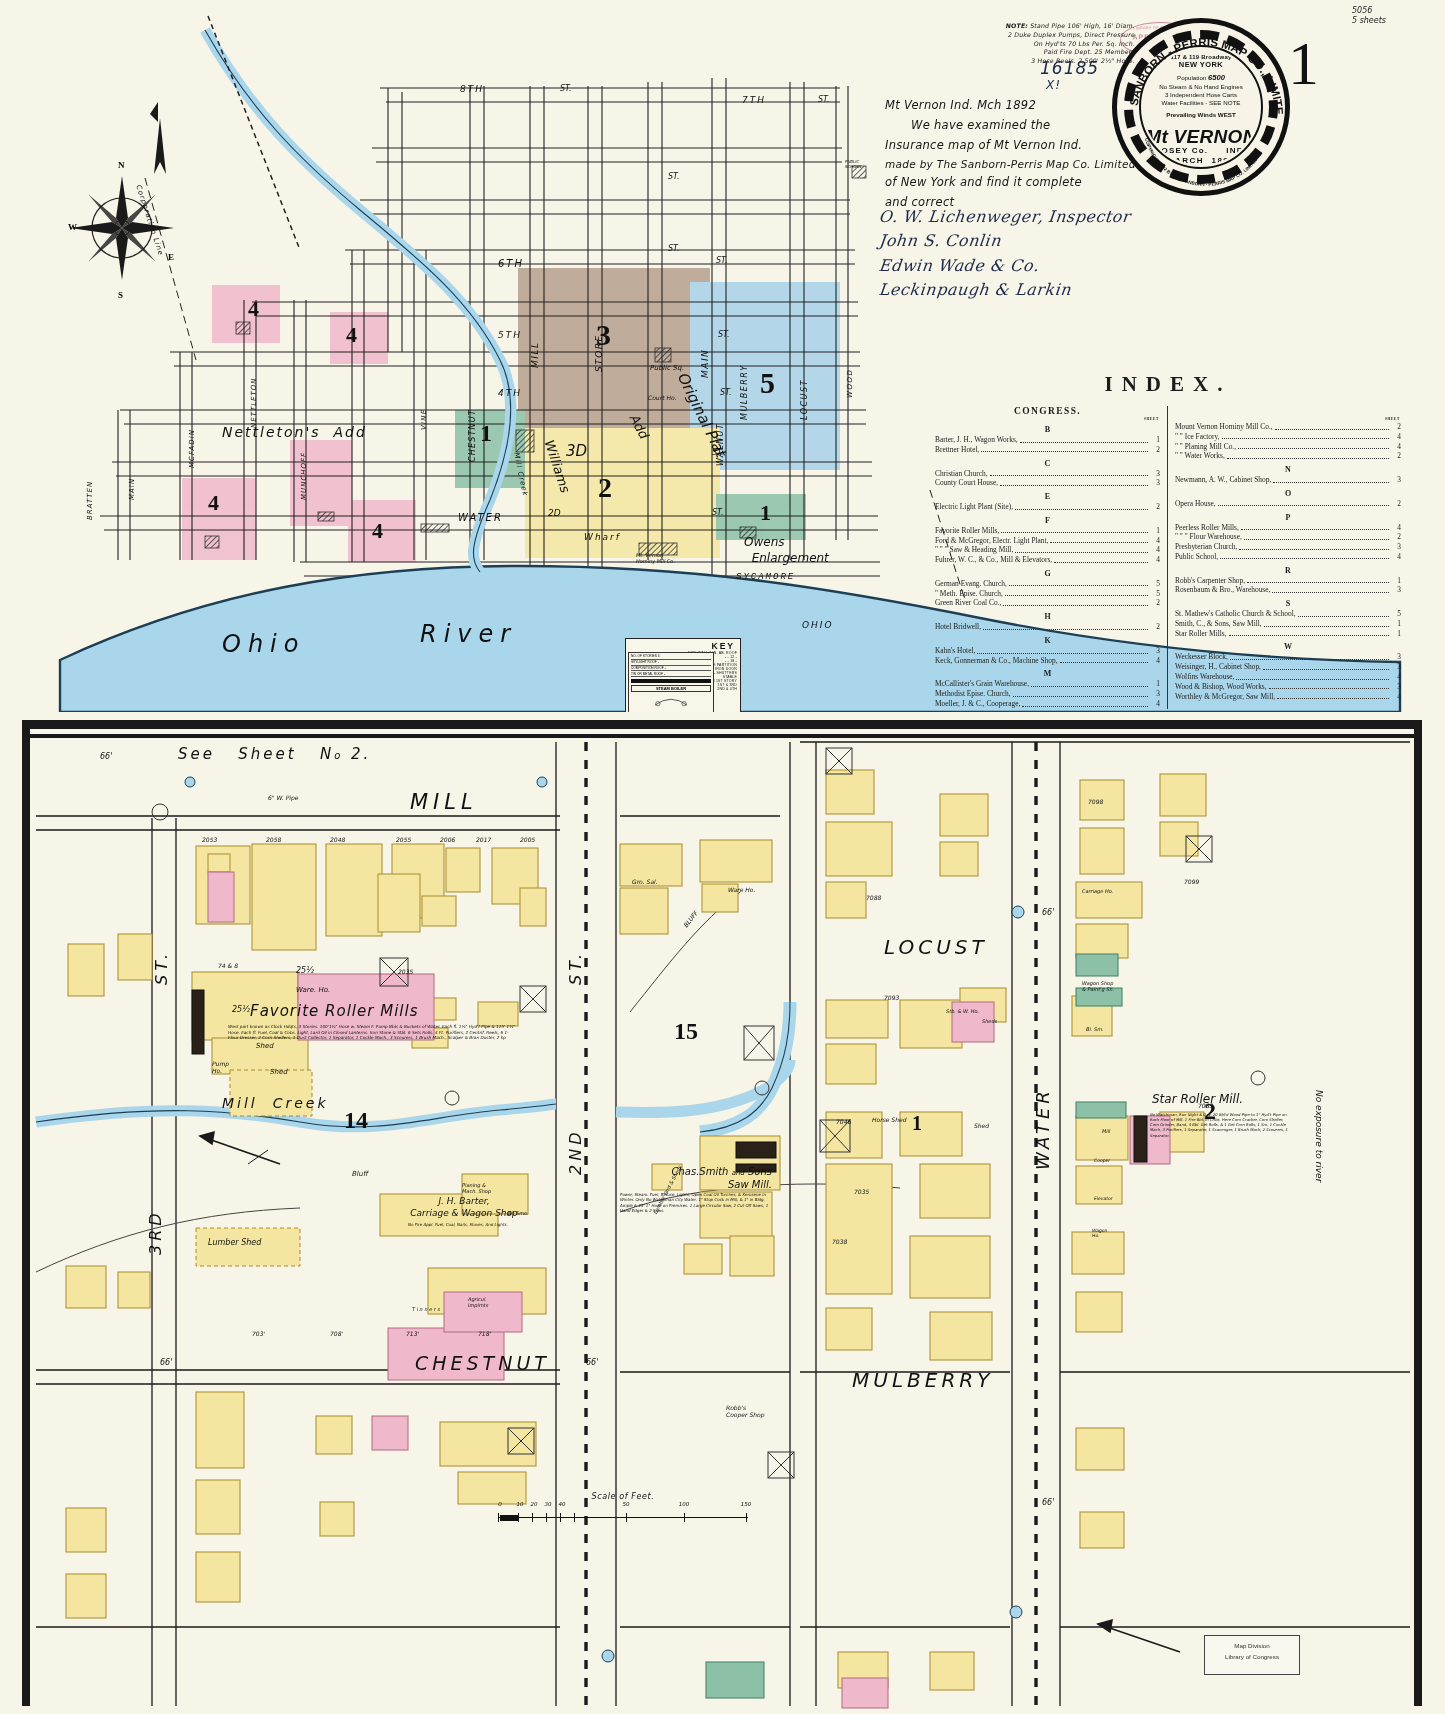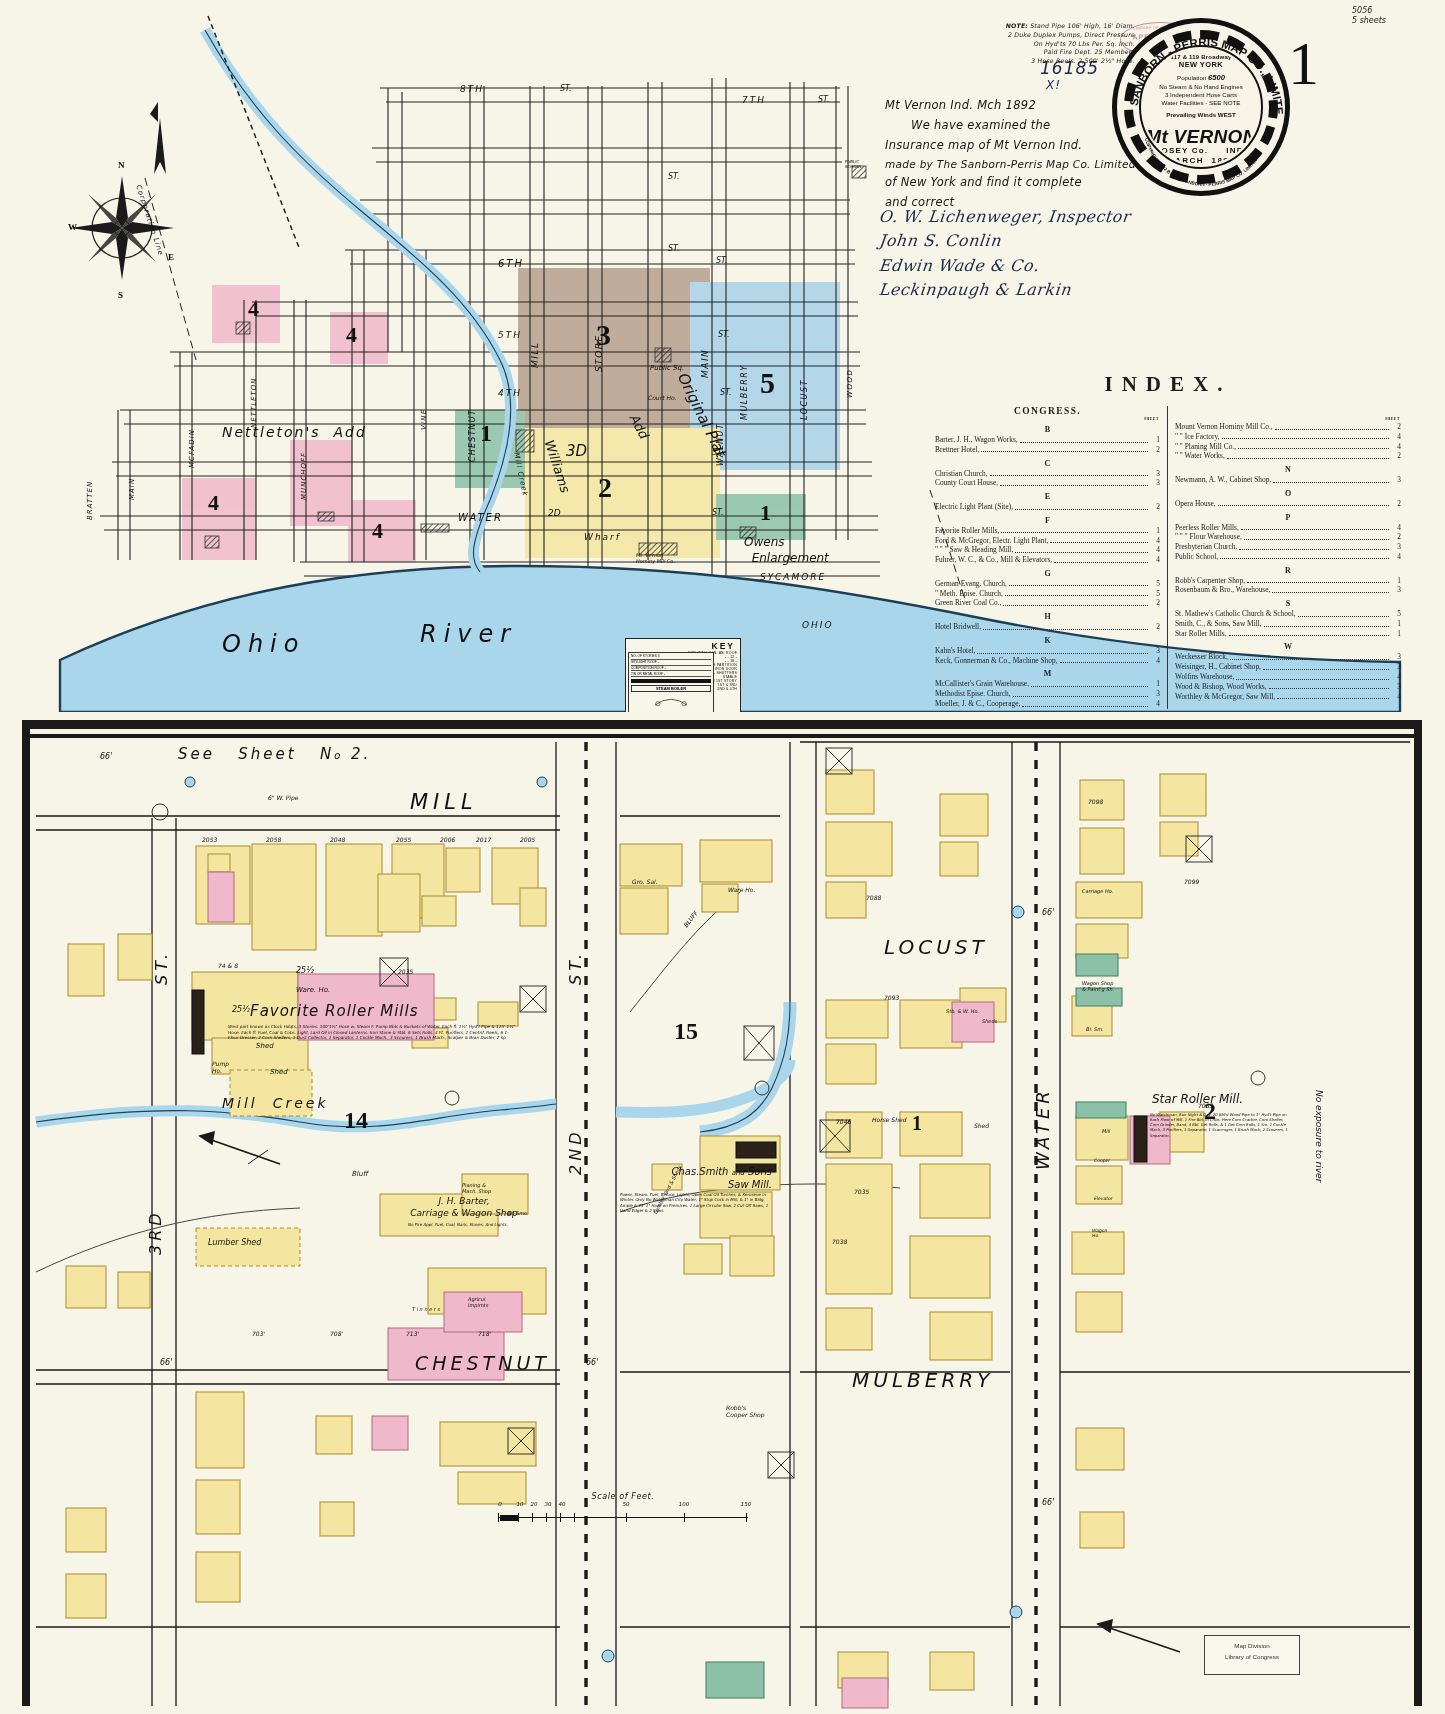--- a/index.html
+++ b/index.html
@@ -352,21 +352,21 @@
   <div class="mapcap" style="left:188px;top:468px;font-size:7px;transform:rotate(-90deg);transform-origin:left top;letter-spacing:1px;">MCFADIN</div>
   <div class="mapcap" style="left:128px;top:500px;font-size:7px;transform:rotate(-90deg);transform-origin:left top;letter-spacing:1px;">MAIN</div>
   <div class="mapcap" style="left:86px;top:520px;font-size:7px;transform:rotate(-90deg);transform-origin:left top;letter-spacing:1px;">BRATTEN</div>
   <div class="mapcap" style="left:142px;top:184px;font-size:7px;transform:rotate(72deg);transform-origin:left top;letter-spacing:1px;">Corporation Line</div>
   <div class="mapcap" style="left:520px;top:452px;font-size:7px;transform:rotate(78deg);transform-origin:left top;letter-spacing:1px;">Mill Creek</div>
   <div class="mapcap" style="left:650px;top:364px;font-size:7px;">Public Sq.</div>
   <div class="mapcap" style="left:648px;top:394px;font-size:6px;">Court Ho.</div>
   <div class="mapcap" style="left:584px;top:532px;font-size:9px;letter-spacing:2px;">Wharf</div>
   <div class="mapcap" style="left:458px;top:512px;font-size:10px;letter-spacing:2px;">WATER</div>
   <div class="mapcap" style="left:802px;top:620px;font-size:9px;letter-spacing:2px;">OHIO</div>
-  <div class="mapcap" style="left:760px;top:572px;font-size:9px;letter-spacing:2px;">SYCAMORE</div>
+  <div class="mapcap" style="left:736px;top:572px;font-size:9px;letter-spacing:2px;font-family:Liberation Mono, monospace;">SYCAMORE</div>
   <div class="mapcap" style="left:636px;top:552px;font-size:5px;line-height:1.2;">Mt. Vernon<br>Hominy Mill Co.</div>
   <div class="mapcap" style="left:460px;top:84px;font-size:9px;letter-spacing:2px;">8TH</div>
   <div class="mapcap" style="left:560px;top:84px;font-size:8px;">ST.</div>
   <div class="mapcap" style="left:742px;top:95px;font-size:9px;letter-spacing:2px;">7TH</div>
   <div class="mapcap" style="left:818px;top:95px;font-size:8px;">ST.</div>
   <div class="mapcap" style="left:498px;top:258px;font-size:10px;letter-spacing:2px;">6TH</div>
   <div class="mapcap" style="left:716px;top:256px;font-size:8px;">ST.</div>
   <div class="mapcap" style="left:498px;top:330px;font-size:9px;letter-spacing:2px;">5TH</div>
   <div class="mapcap" style="left:718px;top:330px;font-size:8px;">ST.</div>
   <div class="mapcap" style="left:498px;top:388px;font-size:9px;letter-spacing:2px;">4TH</div>

